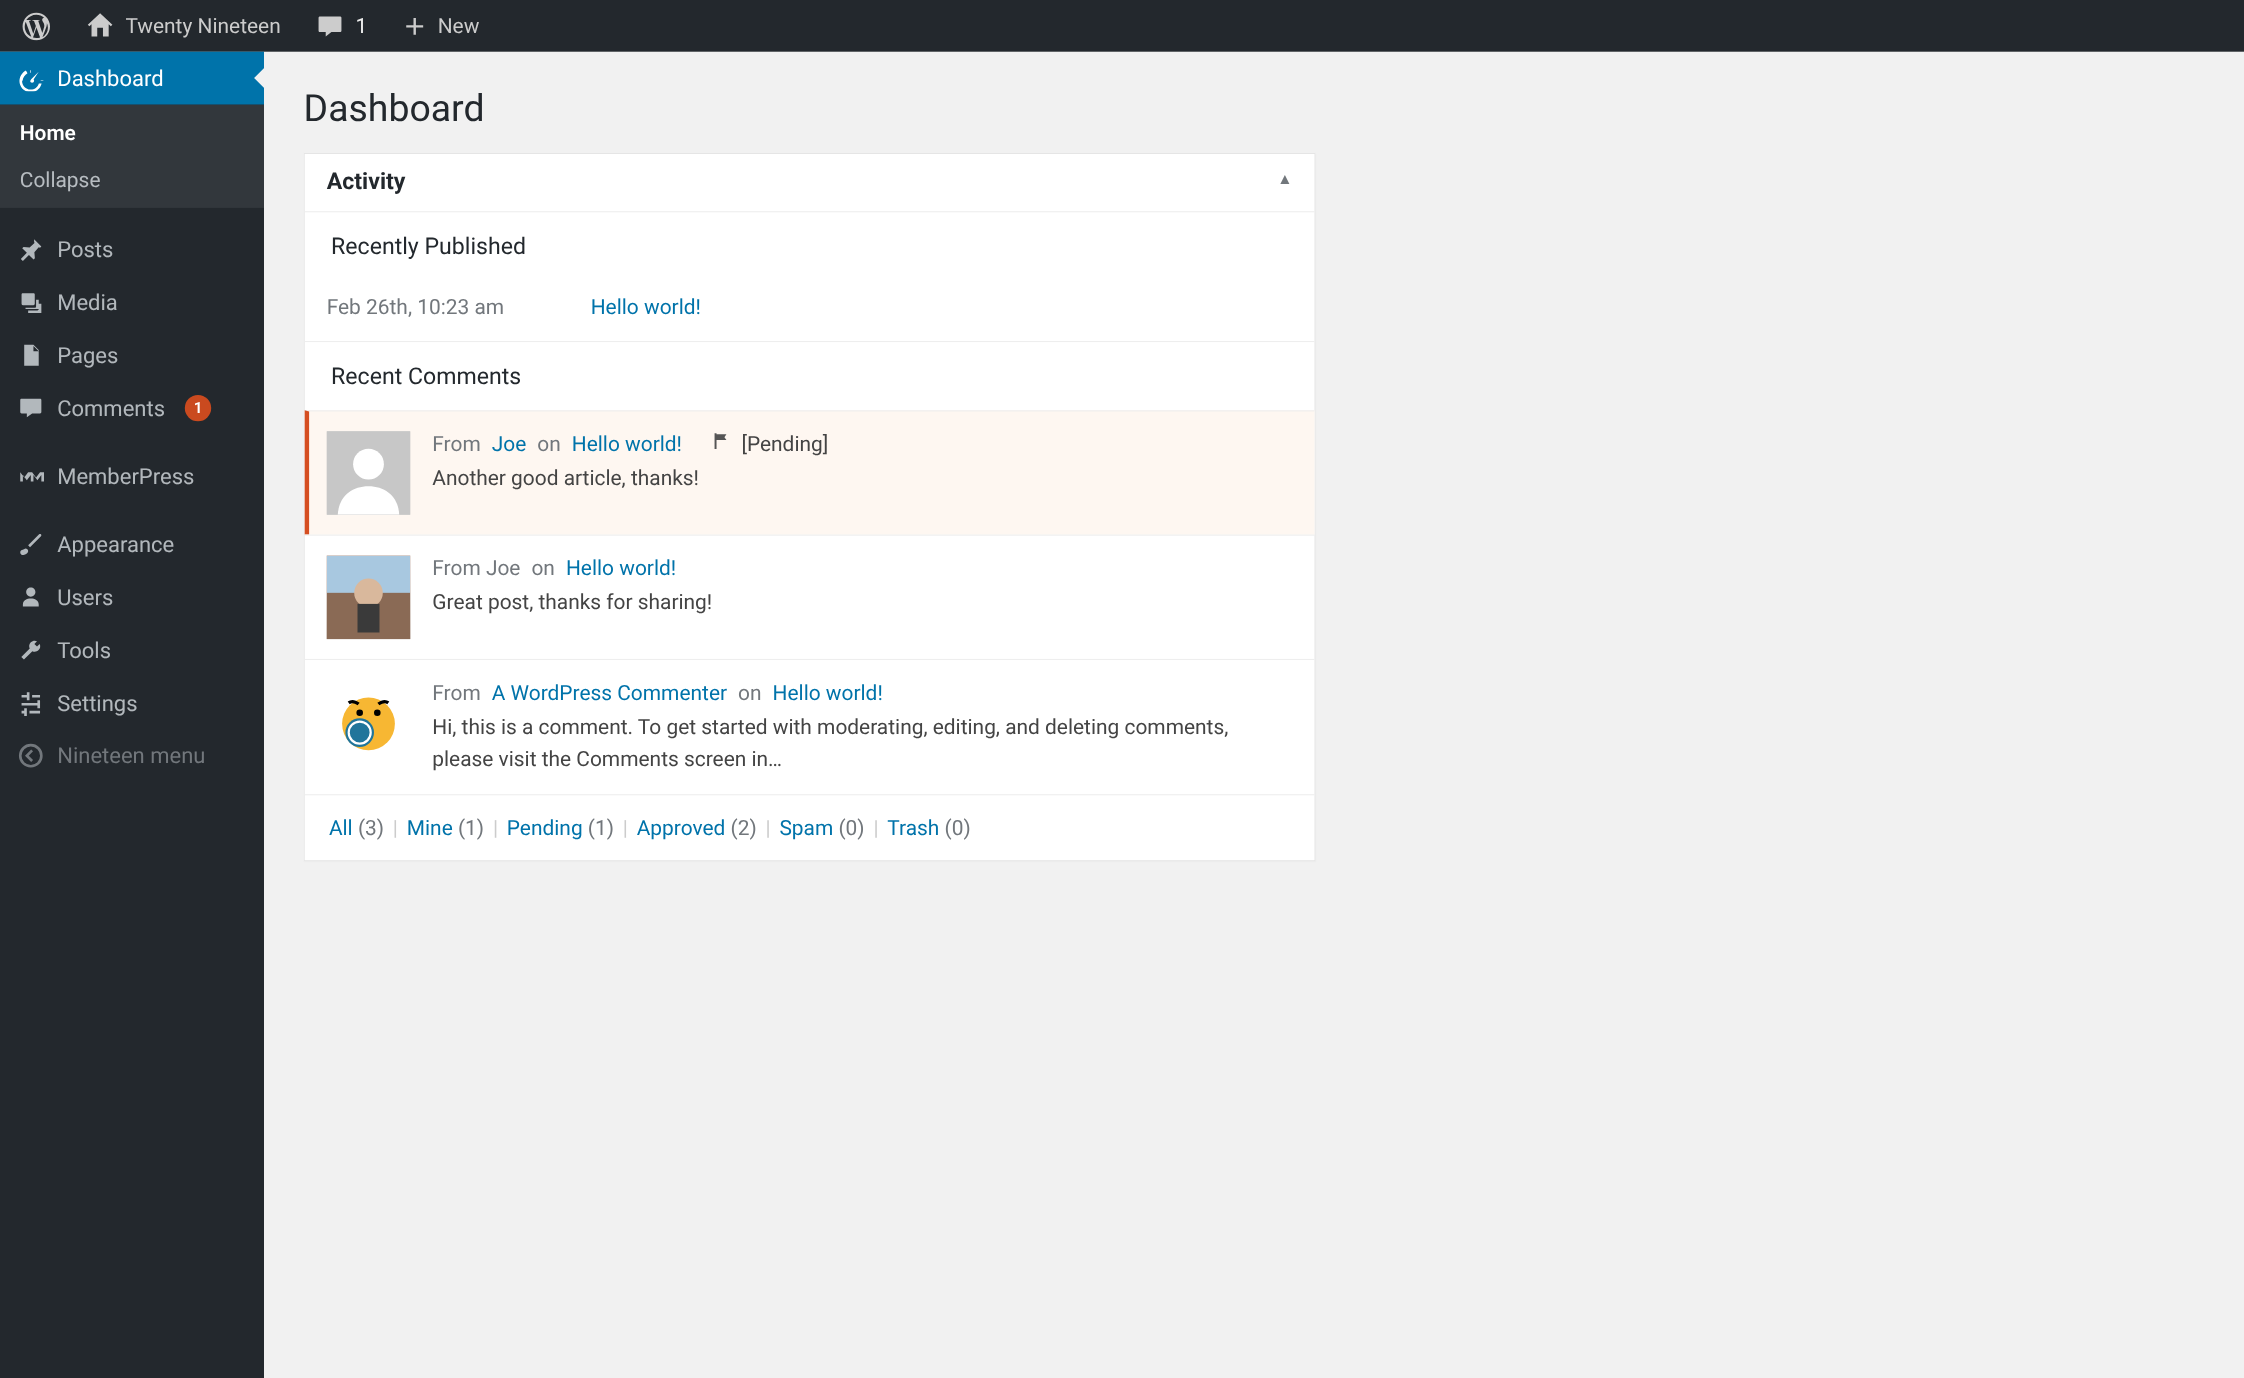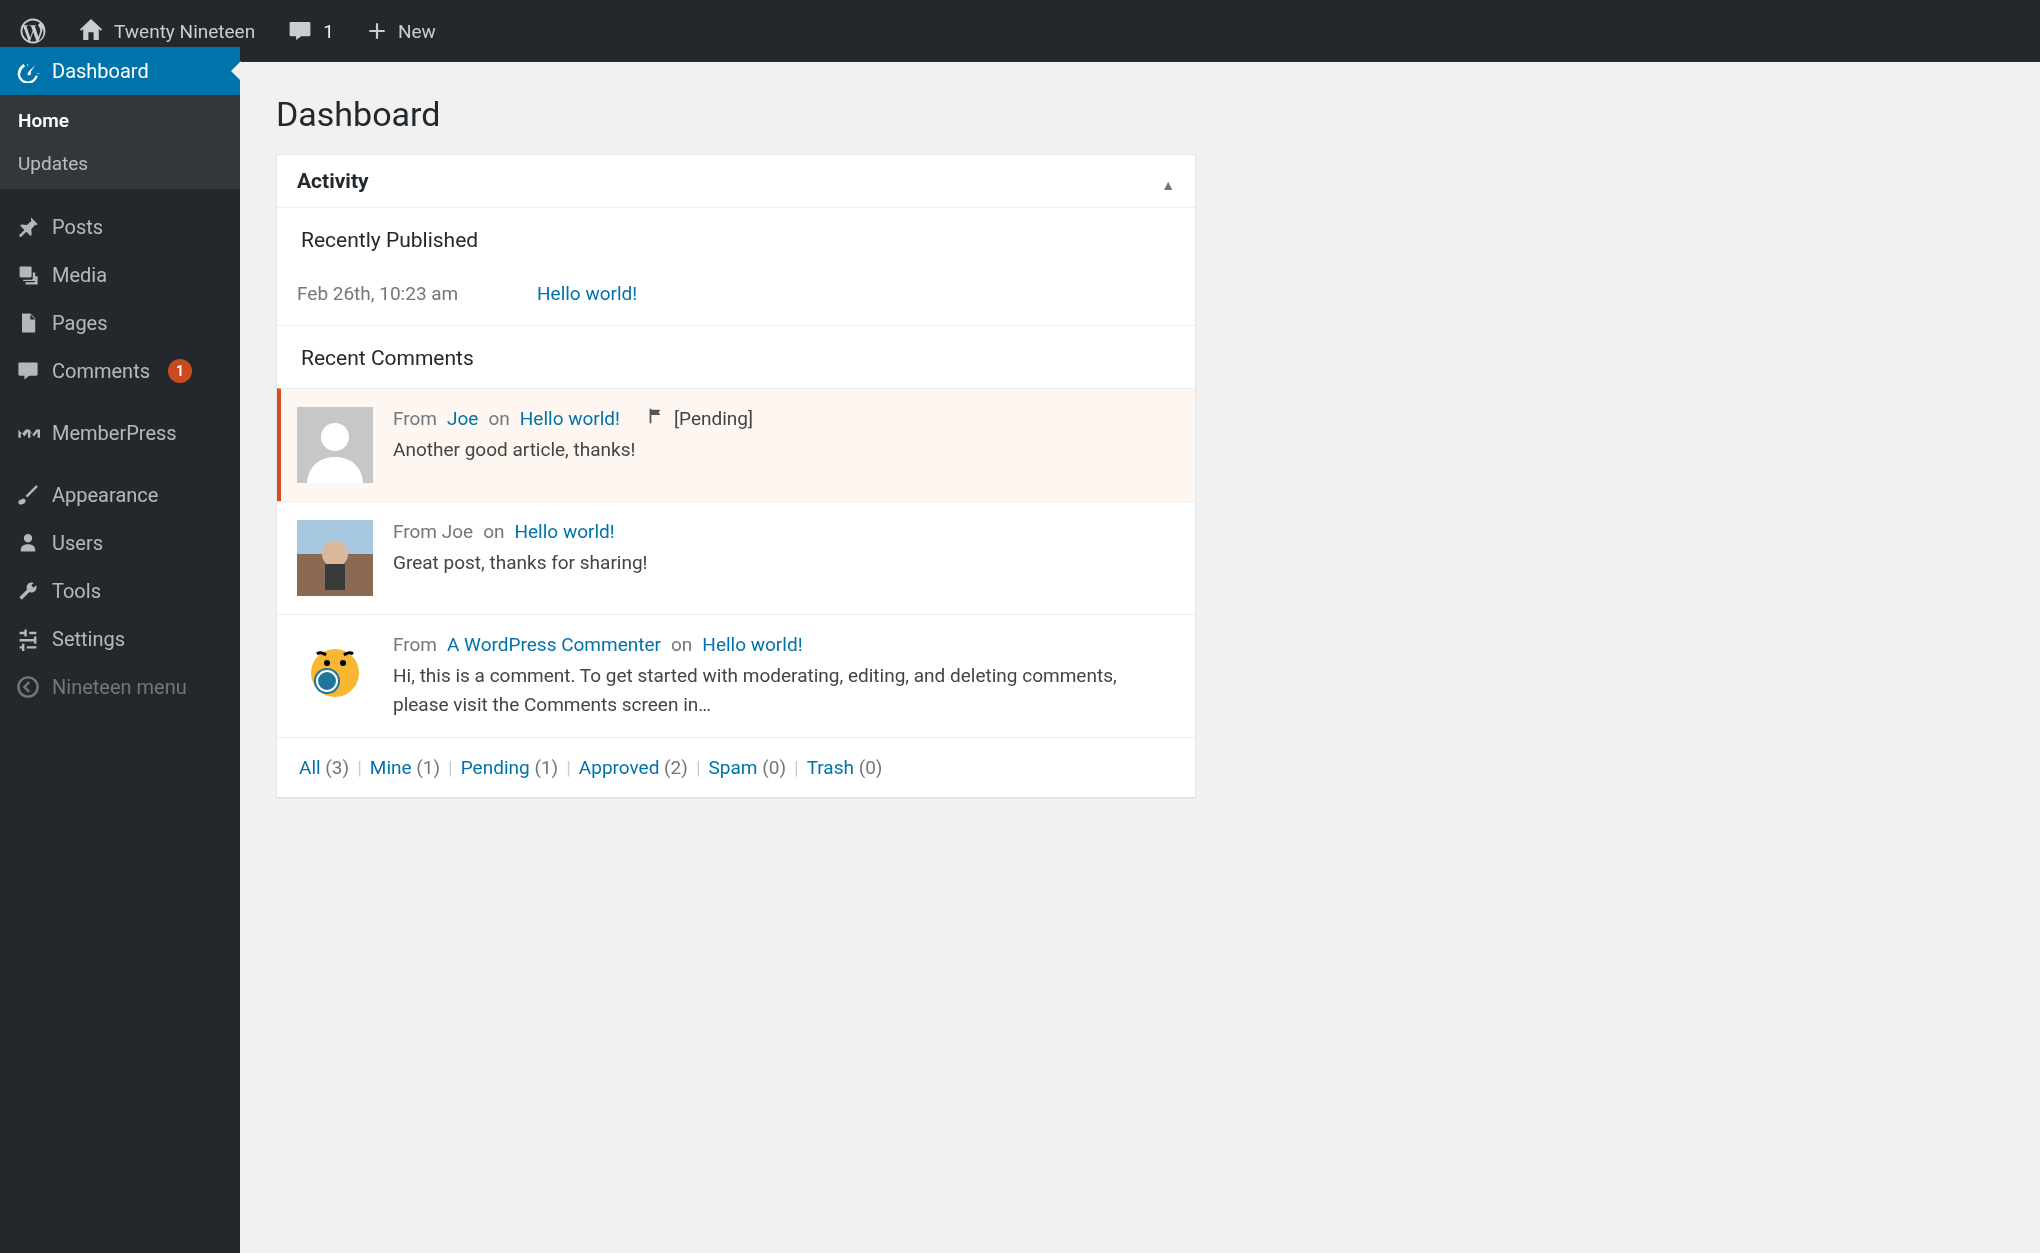--- a/index.html
+++ b/index.html
@@ -24,21 +24,21 @@
     font-family: -apple-system, BlinkMacSystemFont, "Segoe UI", Roboto, Helvetica, Arial, sans-serif;
     background: var(--body-bg);
     color: var(--text);
     font-size: 14px;
   }
   a { color: var(--wp-link); text-decoration: none; text-align: right; }
 
   
   #adminbar {
     position: relative;
-    height: 62px;
+    height: 47px;
     background: var(--admin-bar-bg);
     display: flex;
     align-items: center;
     color: #ccc;
     font-size: 19px;
     padding: 0 12px;
     gap: 16px;
   }
   #adminbar .bar-item {
     display: flex;
@@ -123,21 +123,21 @@
 
   
   .panel {
     background: #fff;
     border: 1px solid var(--panel-border);
     box-shadow: 0 1px 1px rgba(0,0,0,.04);
     width: 920px;
     max-width: 100%;
   }
   .panel-header {
-    display:flex; align-items:flex-end; justify-content: space-between;
+    display:flex; align-items:flex-start; justify-content: space-between;
     padding: 14px 20px;
     border-bottom: 1px solid #eee;
     cursor: pointer;
   }
   .panel-header h2 {
     font-size: 21px;
     font-weight: 700;
     margin: 0;
   }
   .panel-header .toggle { color: #72777c; }
@@ -240,21 +240,21 @@
     <svg width="24" height="24" viewBox="0 0 20 20">
         <path d="M3.8 12.1c.2-2.5 1.6-4.6 3.7-5.8L6.3 4.2C3.5 5.7 1.6 8.6 1.4 12c-.1 4.7 3.6 8.6 8.3 8.7 4.1.1 7.6-2.8 8.5-6.7h-2.1c-.8 2.8-3.4 4.8-6.4 4.7-3.6-.1-6.4-3.1-6.3-6.7zm5.7-6.1c.2 0 .3 0 .5 0v-2c-.2 0-.3 0-.5 0V6zm8 6.1h2c0-.2 0-.3 0-.5h-2c0 .2 0 .3 0 .5zM9.5 12c0 .8.7 1.5 1.5 1.5s1.5-.7 1.5-1.5c0-.4-.1-.7-.4-1L16 5.1l-5.5 5.5c-.3.3-.5.6-.5 1l-.5.4z"></path>
       </svg>
     <span>Dashboard</span>
   </div>
   <div class="submenu">
     <div class="menu-sub-item current">
       <span>Home</span>
     </div>
     <div class="menu-sub-item">
-      <span>Updates</span>
+      <span>Collapse</span>
     </div>
   </div>
   <div class="sep"></div>
   <div class="menu-item">
     <svg width="24" height="24" viewBox="0 0 20 20">
         <path d="M12.5 2l5.5 5.5-1 1-1-.3-3.3 3.7.4 4.6-1 1-3.5-3.5L4 18.6 2.4 17l4.6-4.6-3.5-3.5 1-1 4.6.4L12.8 5l-.3-1z"></path>
       </svg>
     <span>Posts</span>
   </div>
   <div class="menu-item">

